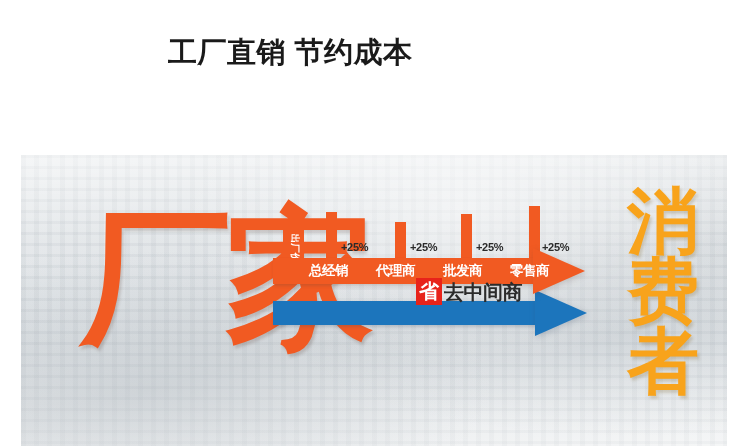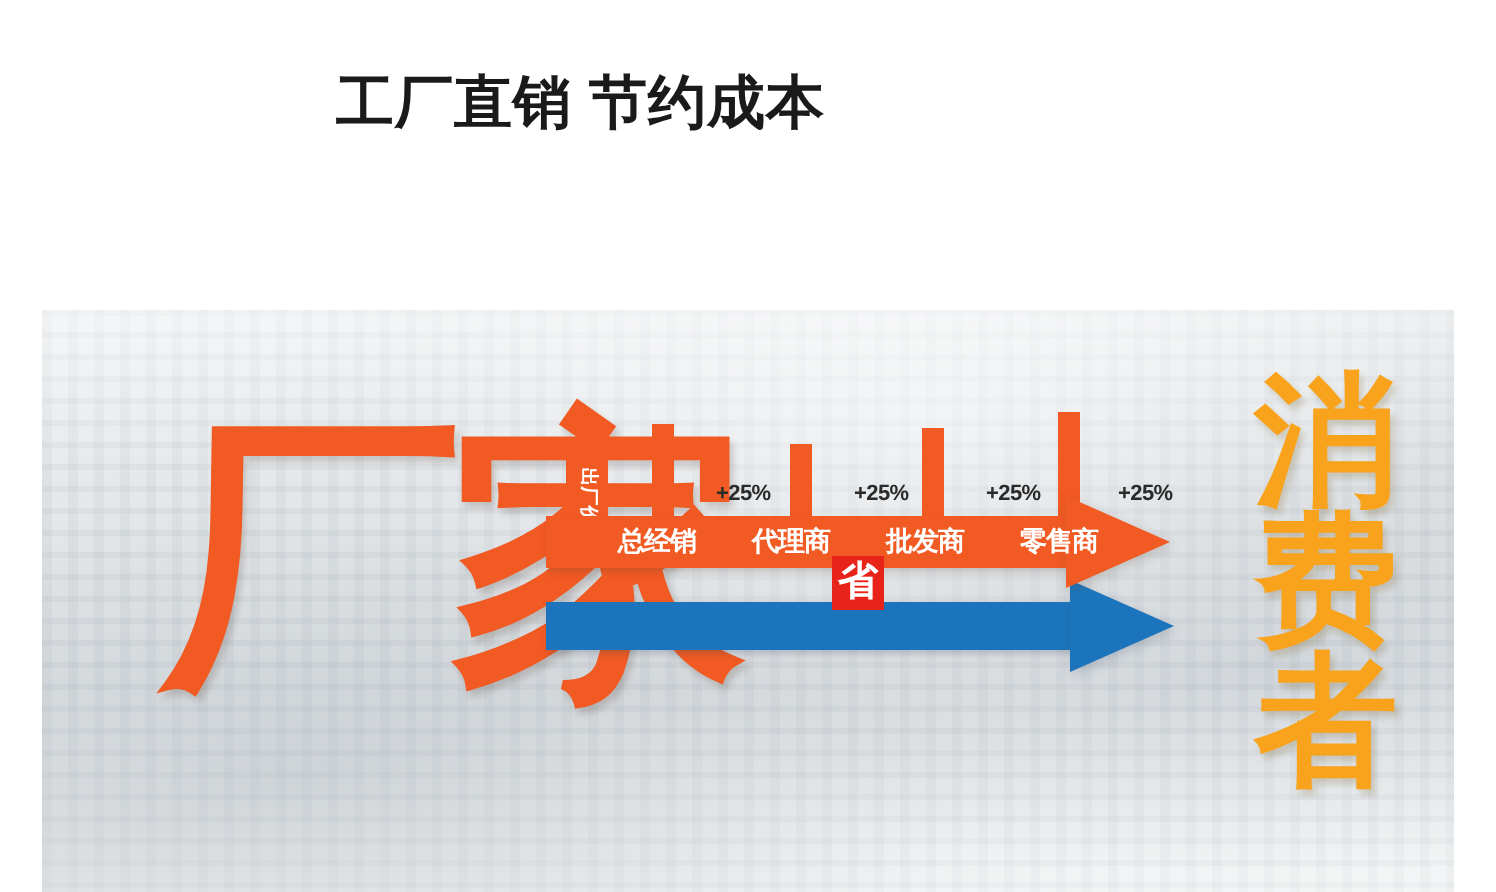--- a/index.html
+++ b/index.html
@@ -143,21 +143,20 @@
 
   
   .pct {
     position: absolute;
     font-size: 11px;
     font-weight: bold;
     color: #2a2a2a;
     z-index: 7;
     letter-spacing: -0.3px;
     white-space: nowrap;
-    margin-left: 17px;
   }
 
   
   #tag-chuchangjia {
     left: 262px;
     top: 70px;
     width: 21px;
     height: 46px;
     background: #F15A22;
     z-index: 6;
@@ -307,20 +306,21 @@
     <span class="chain-label" style="left:237px;">零售商</span>
   </div>
 
   <div class="layer" id="arrow-blue">
     <div class="shaft"></div>
     <div class="head"></div>
   </div>
 
   <div id="badge-sheng">
     <span id="badge-sheng-red">省</span>
+    <span id="badge-sheng-rest">去中间商</span>
   </div>
 
 
   <div class="layer" id="glyph-xiaofeizhe">
     <span>消</span>
     <span>费</span>
     <span>者</span>
   </div>
 
 </div>

